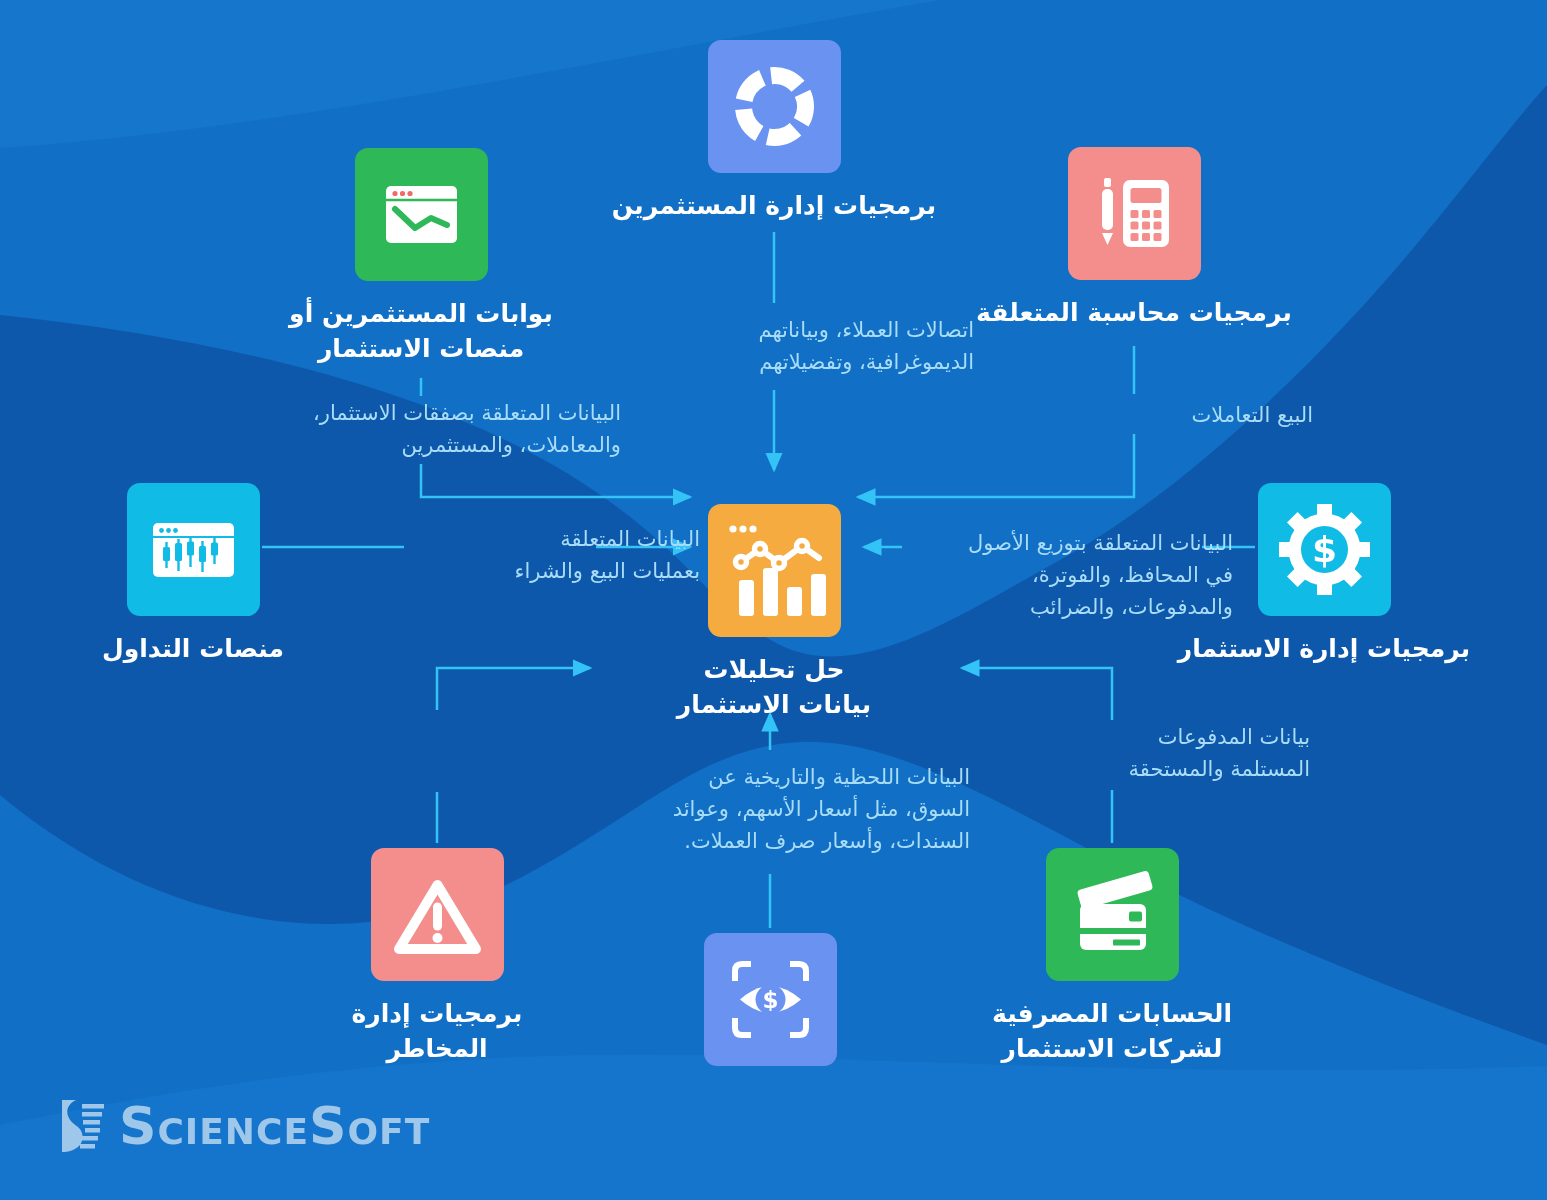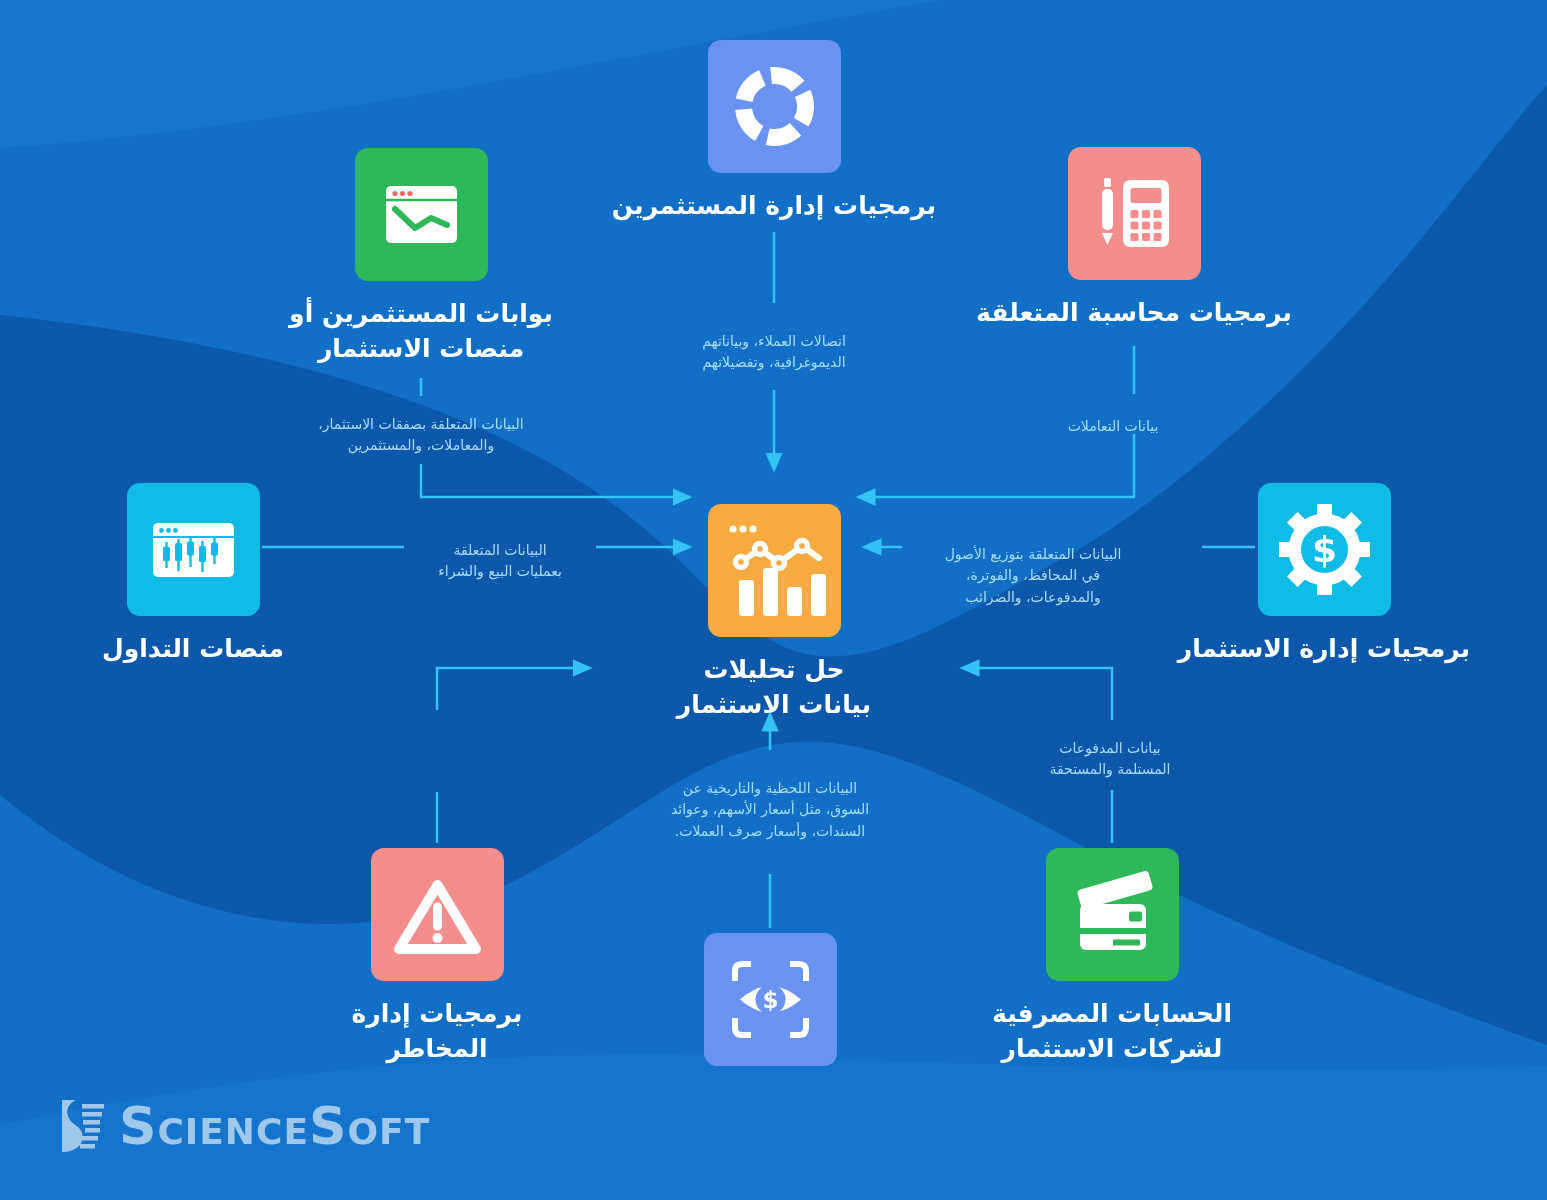--- a/index.html
+++ b/index.html
@@ -15,22 +15,22 @@
   .c-periwinkle{background:#6a93f1;}
   .c-green{background:#2fb857;}
   .c-cyan{background:#10bbe5;}
   .c-salmon{background:#f48e8d;}
   .c-orange{background:#f6ab40;}
   .node-label{
     margin-top:15px;color:#ffffff;font-weight:bold;font-size:25px;line-height:1.4;
     text-align:center;direction:rtl;white-space:pre-line;
   }
   .flow-label{
-    position:absolute;width:400px;color:#a9dcf7;font-size:14px;line-height:1.52;
-    text-align:center;direction:rtl;white-space:pre-line;z-index:2;margin-top:16px;
+    position:absolute;width:400px;color:#a9dcf7;font-size:21px;line-height:1.52;
+    text-align:right;direction:rtl;white-space:pre-line;z-index:2;
   }
   .logo{position:absolute;left:60px;top:1098px;display:flex;align-items:center;gap:13px;z-index:2;}
   .logo-text{
     color:#9ec7ea;font-size:52px;font-weight:700;letter-spacing:1px;
     font-variant-caps:small-caps;line-height:1;
   }
 </style>
 </head>
 <body>
 
@@ -231,21 +231,21 @@
       </svg>
     </div>
     <div class="node-label">الحسابات المصرفية
 لشركات الاستثمار</div>
   </div>
 
   <div class="flow-label" style="left:574px;top:315px;">اتصالات العملاء، وبياناتهم
 الديموغرافية، وتفضيلاتهم</div>
   <div class="flow-label" style="left:221px;top:398px;">البيانات المتعلقة بصفقات الاستثمار،
 والمعاملات، والمستثمرين</div>
-  <div class="flow-label" style="left:913px;top:400px;">بيانات التعاملات</div>
+  <div class="flow-label" style="left:913px;top:400px;">البيع التعاملات</div>
   <div class="flow-label" style="left:300px;top:524px;">البيانات المتعلقة
 بعمليات البيع والشراء</div>
   <div class="flow-label" style="left:833px;top:528px;">البيانات المتعلقة بتوزيع الأصول
 في المحافظ، والفوترة،
 والمدفوعات، والضرائب</div>
   <div class="flow-label" style="left:910px;top:722px;">بيانات المدفوعات
 المستلمة والمستحقة</div>
   <div class="flow-label" style="left:570px;top:762px;">البيانات اللحظية والتاريخية عن
 السوق، مثل أسعار الأسهم، وعوائد
 السندات، وأسعار صرف العملات.</div>

